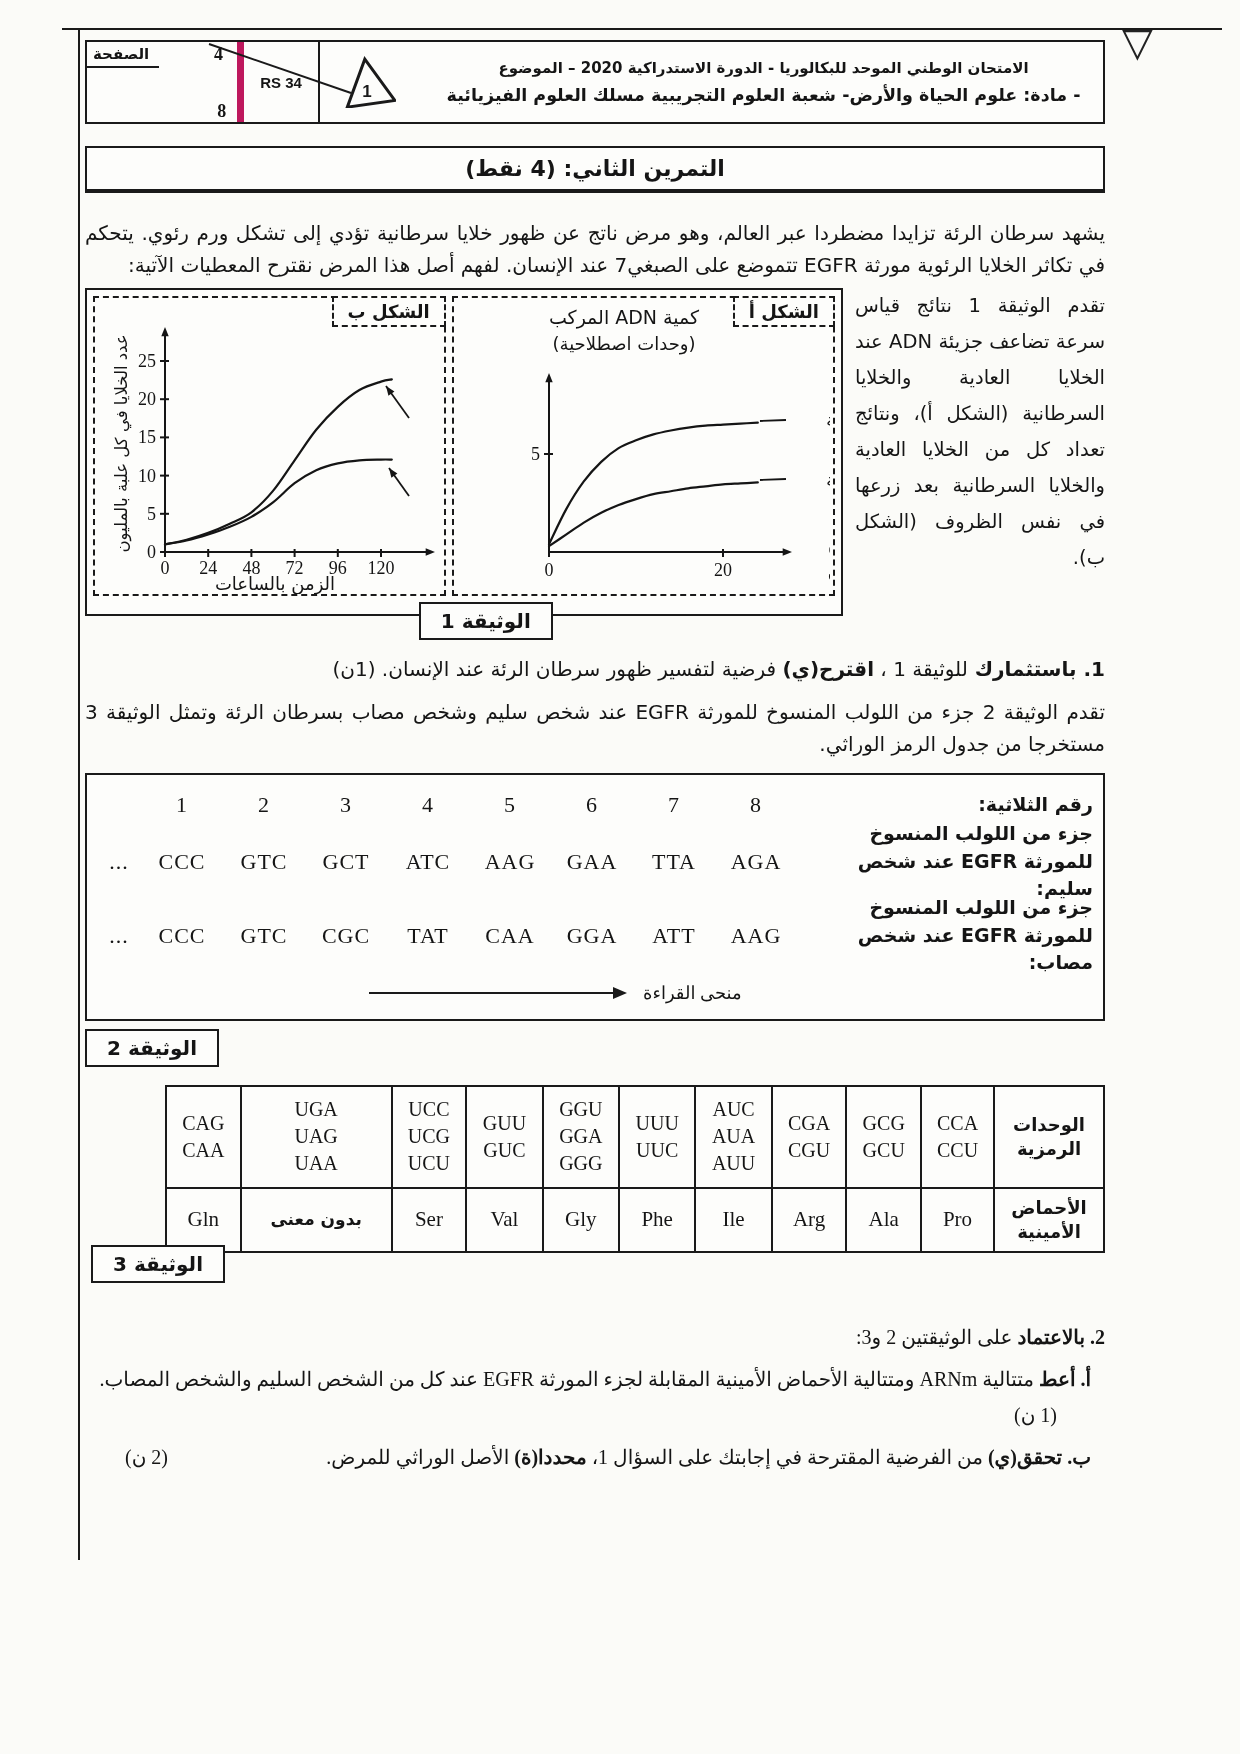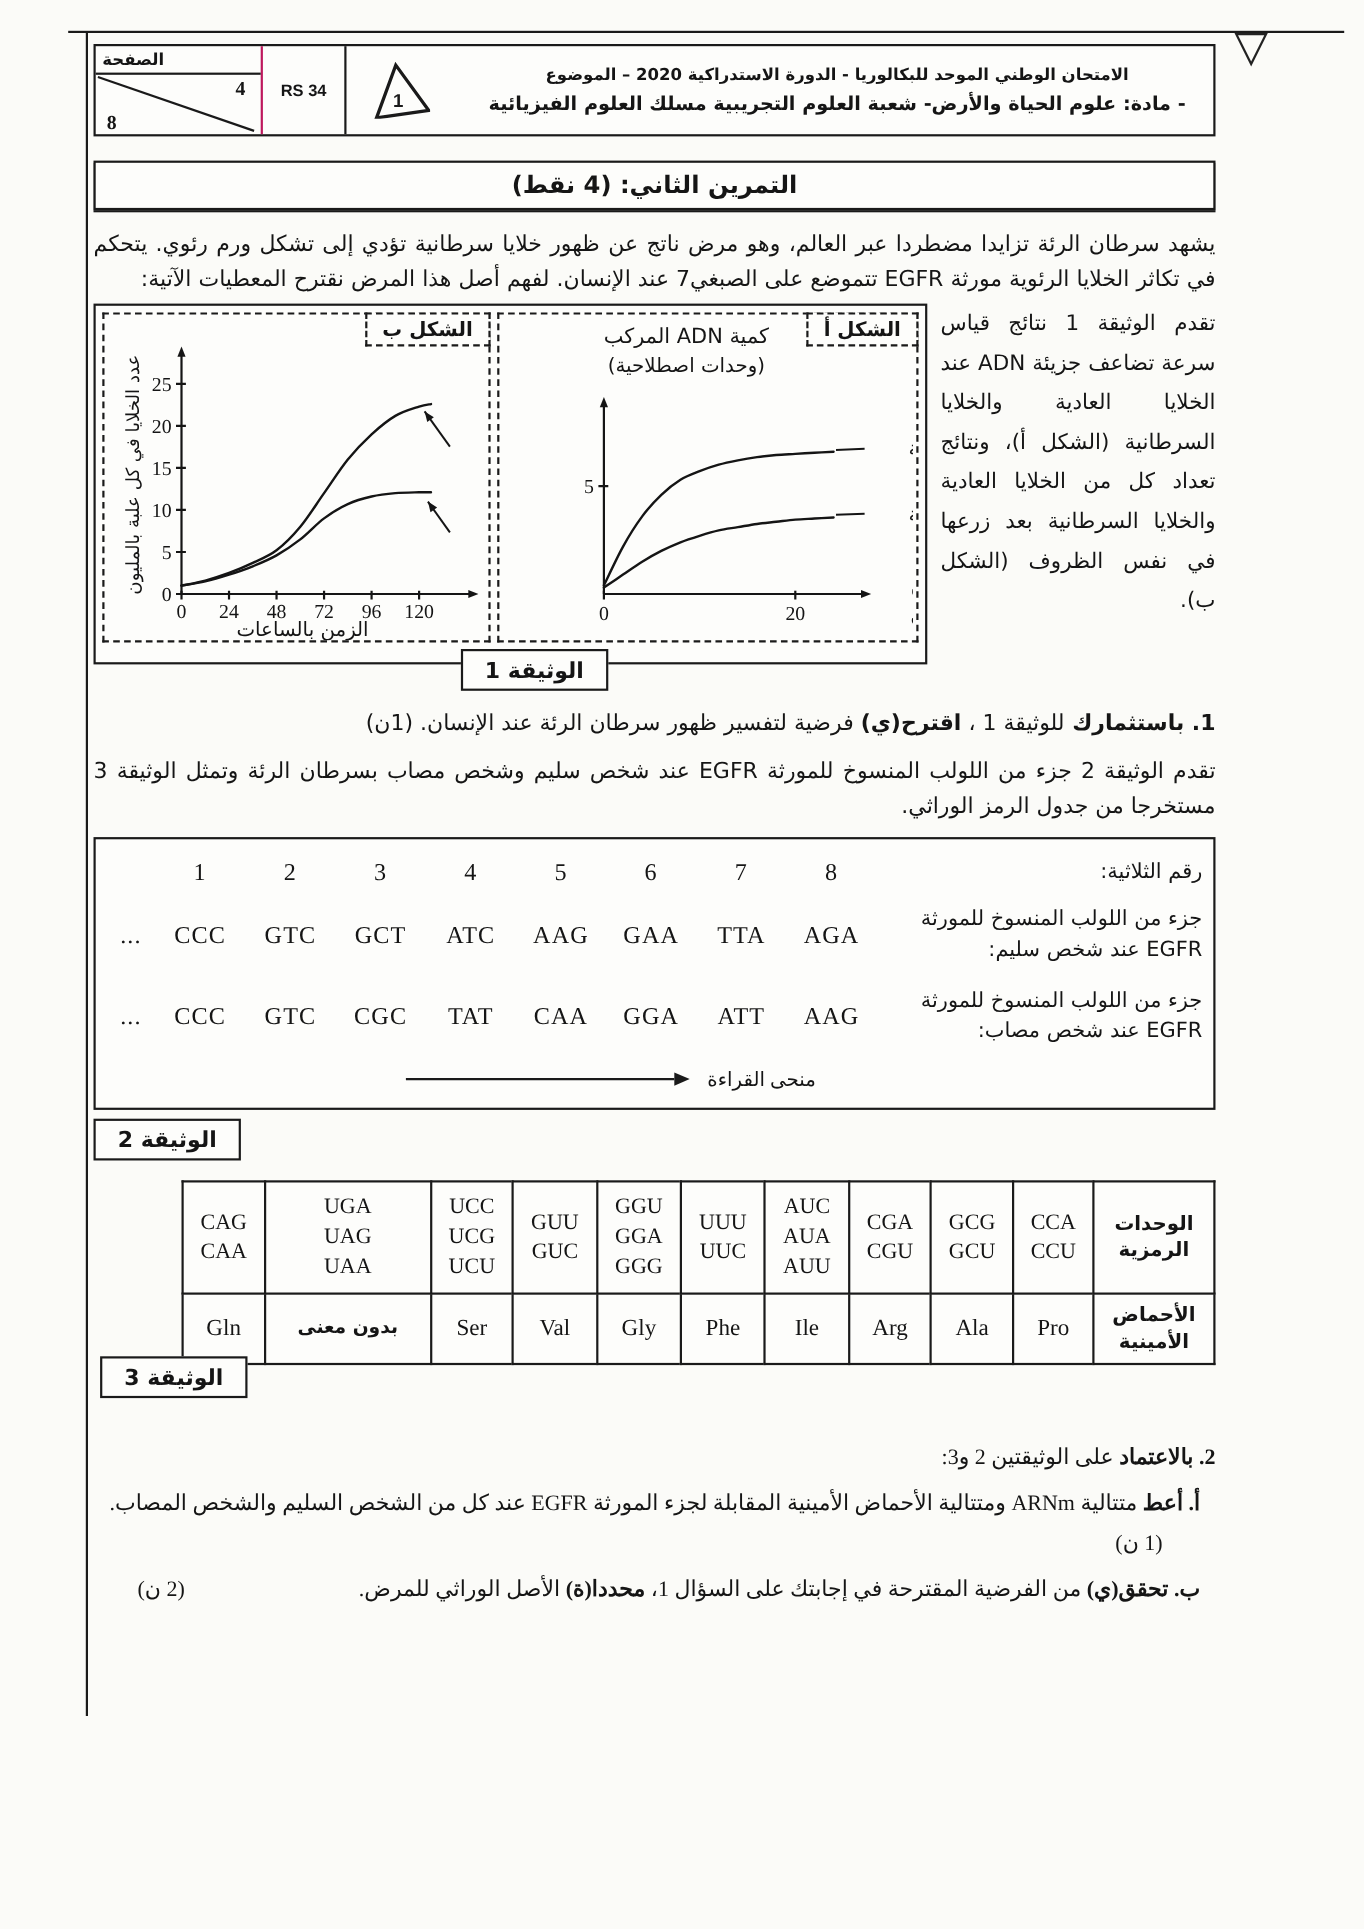--- a/index.html
+++ b/index.html
@@ -11,39 +11,39 @@
   }
   .latin{font-family:"Liberation Serif",serif;}
   .rule-left{position:absolute;left:78px;top:30px;width:2px;height:1530px;background:#1a1a1a;}
   .rule-top{position:absolute;left:62px;top:28px;width:1160px;height:2px;background:#1a1a1a;}
   .corner-mark{position:absolute;left:1122px;top:22px;font-size:40px;color:#222;line-height:1;}
 
   .wrap{position:absolute;left:85px;top:40px;width:1020px;}
 
   
   .hdr{display:flex;border:2px solid #1a1a1a;height:80px;background:#fdfdfb;}
-  .pagebox{width:150px;border-right:2px solid #be185d;display:flex;flex-direction:column;}
+  .pagebox{width:150px;border-right:7px solid #be185d;display:flex;gap:48px;}
   .pagebox .pb-t{height:24px;border-bottom:2px solid #1a1a1a;font-weight:bold;font-size:15px;
     display:flex;align-items:center;justify-content:flex-end;padding-left:6px;padding-right:10px;direction:rtl;}
   .pagebox .pb-d{flex:1;position:relative;}
   .pagebox .pb-d svg{position:absolute;inset:0;}
   .pb-4{position:absolute;right:14px;top:2px;font-weight:bold;font-size:18px;}
   .pb-8{position:absolute;left:10px;bottom:0px;font-weight:bold;font-size:18px;}
   .rsbox{width:74px;border-right:2px solid #1a1a1a;display:flex;align-items:center;justify-content:center;
     font-weight:bold;font-size:15px;font-family:"Liberation Sans",sans-serif;}
   .tribox{width:96px;display:flex;align-items:center;justify-content:center;}
   .hdr-title{flex:1;direction:rtl;display:flex;flex-direction:column;justify-content:center;text-align:center;padding-left:8px;}
   .hdr-title .l1{font-weight:bold;font-size:15px;margin-bottom:8px;}
   .hdr-title .l2{font-weight:bold;font-size:17.5px;}
 
   
   .extitle{margin-top:22px;border:2px solid #1a1a1a;box-shadow:0 2px 0 #1a1a1a;padding:8px 4px;
     text-align:center;font-weight:bold;font-size:22px;direction:rtl;background:#fdfdfb;}
 
-  .para{direction:rtl;text-align:justify;font-size:20px;line-height:1.62;margin-top:14px;}
+  .para{direction:rtl;text-align:justify;font-size:20px;line-height:1.62;margin-top:26px;}
 
   
   .doc1row{display:flex;direction:rtl;gap:12px;margin-top:6px;}
   .sidenote{width:250px;direction:rtl;text-align:justify;font-size:19.5px;line-height:1.85;}
   .doc1box{flex:1;border:2px solid #1a1a1a;position:relative;padding:6px;display:flex;direction:ltr;gap:6px;height:312px;background:#fdfdfb;}
   .figbox{border:2px dashed #1a1a1a;position:relative;height:296px;}
   .figb{flex:0 0 47%;}
   .figa{flex:1;}
   .figtag{position:absolute;top:-2px;right:-2px;border:2px dashed #1a1a1a;background:#fdfdfb;
     padding:3px 14px;font-weight:bold;font-size:18px;direction:rtl;}
@@ -55,21 +55,21 @@
   .figbox svg{position:absolute;bottom:0;left:0;}
   .figa svg{bottom:2px;}
 
   .qline{direction:rtl;font-size:20px;margin-top:36px;line-height:1.7;}
   .b{font-weight:bold;}
 
   
   .doc2box{margin-top:12px;border:2px solid #1a1a1a;position:relative;padding:10px 10px 8px 10px;
     margin-bottom:64px;background:#fdfdfb;}
   .d2row{display:flex;direction:rtl;align-items:center;}
-  .d2label{width:290px;direction:rtl;text-align:right;font-size:19px;line-height:1.45;padding-left:6px;}
+  .d2label{width:290px;direction:rtl;text-align:right;font-size:19px;line-height:1.45;padding-left:6px;font-weight:bold;}
   .d2cells{flex:1;display:flex;direction:ltr;align-items:center;}
   .d2cells .cell{flex:1;text-align:center;font-size:22px;letter-spacing:1px;}
   .d2cells .dots{flex:0 0 44px;}
   .rownum{height:40px;}
   .rowstrand{height:74px;}
   .rowarrow{margin-top:2px;display:flex;direction:ltr;align-items:center;height:36px;}
   .arrow-shift{margin-left:270px;}
   .readlbl{direction:rtl;font-size:18px;margin-left:14px;font-family:Liberation Serif, serif;}
   .doc2label{position:absolute;left:-2px;bottom:-48px;}
 

